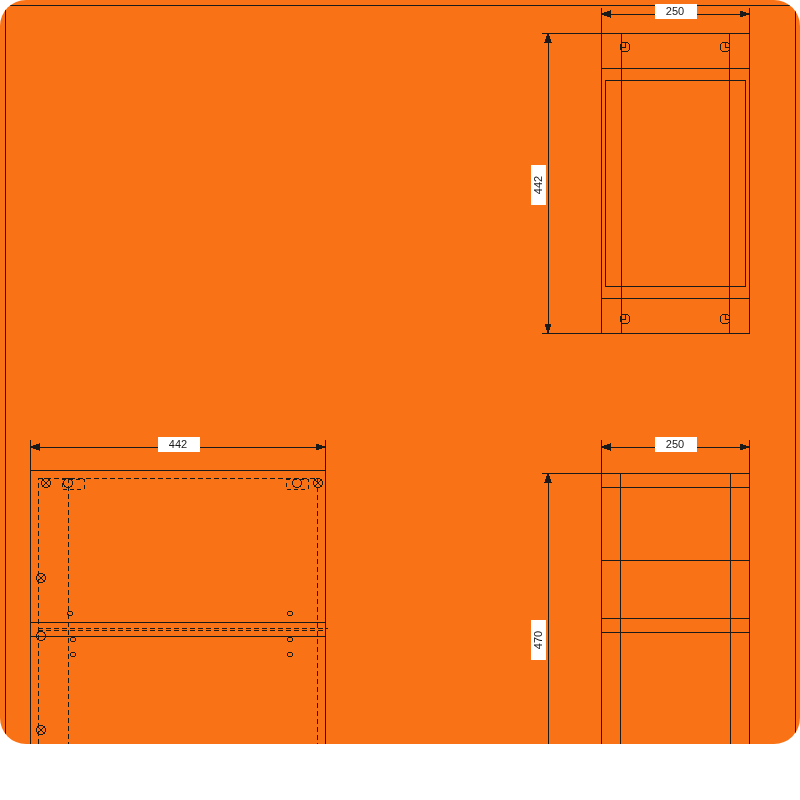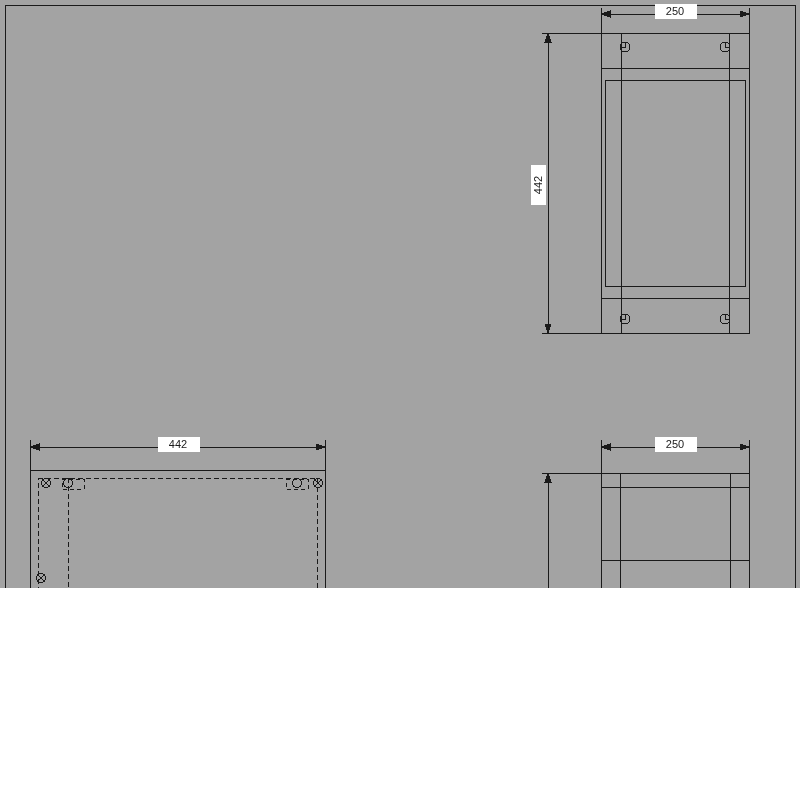--- a/index.html
+++ b/index.html
@@ -6,23 +6,24 @@
     margin: 0;
     padding: 0;
     background: #ffffff;
   }
   body {
     font-family: "Liberation Sans", sans-serif;
   }
   #sheet {
     position: relative;
     width: 800px;
-    height: 588px;
-    background: #a3a3a3;
+    height: 744px;
+    background: #f97316;
     overflow: hidden;
+    border-radius: 26px;
   }
   #sheet svg {
     position: absolute;
     left: 0;
     top: 0;
   }
   .dim-text {
     font-family: "Liberation Sans", sans-serif;
     font-size: 11px;
     fill: #1a1a1a;

